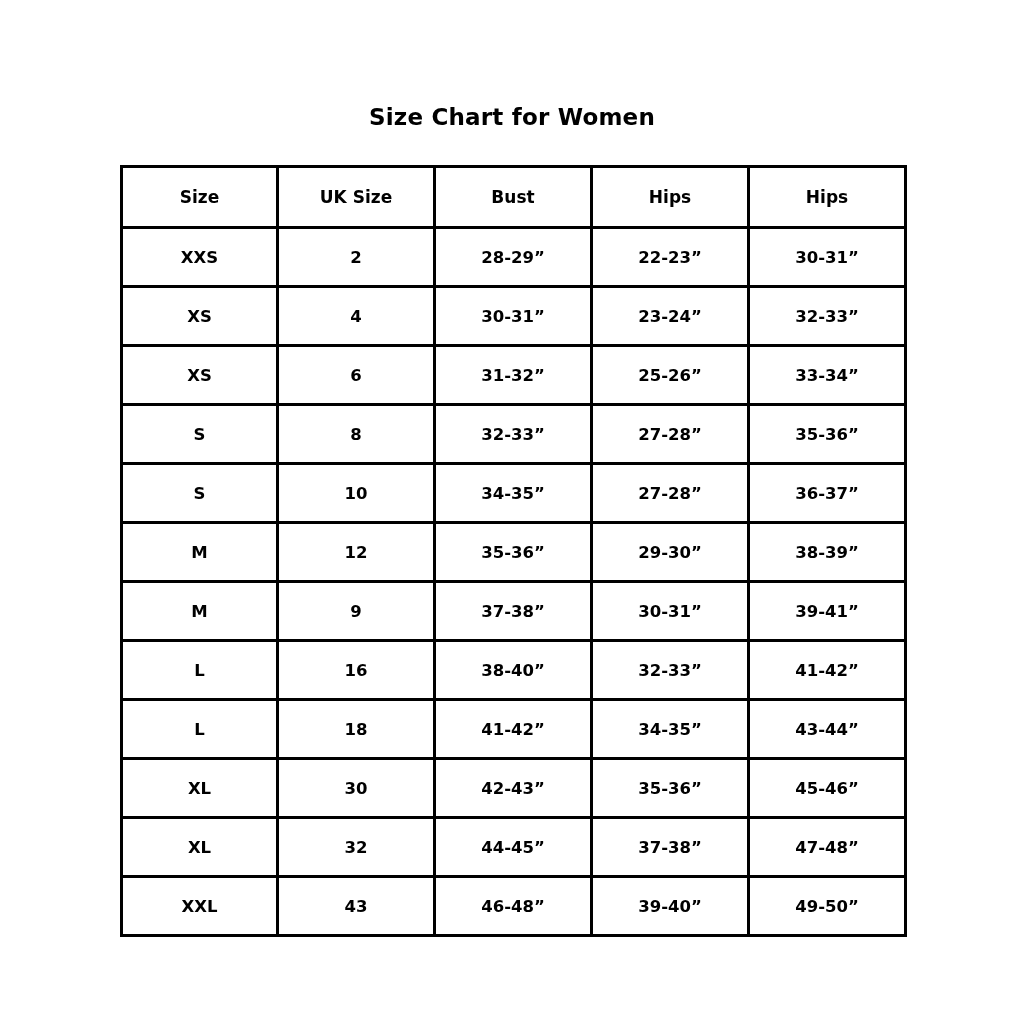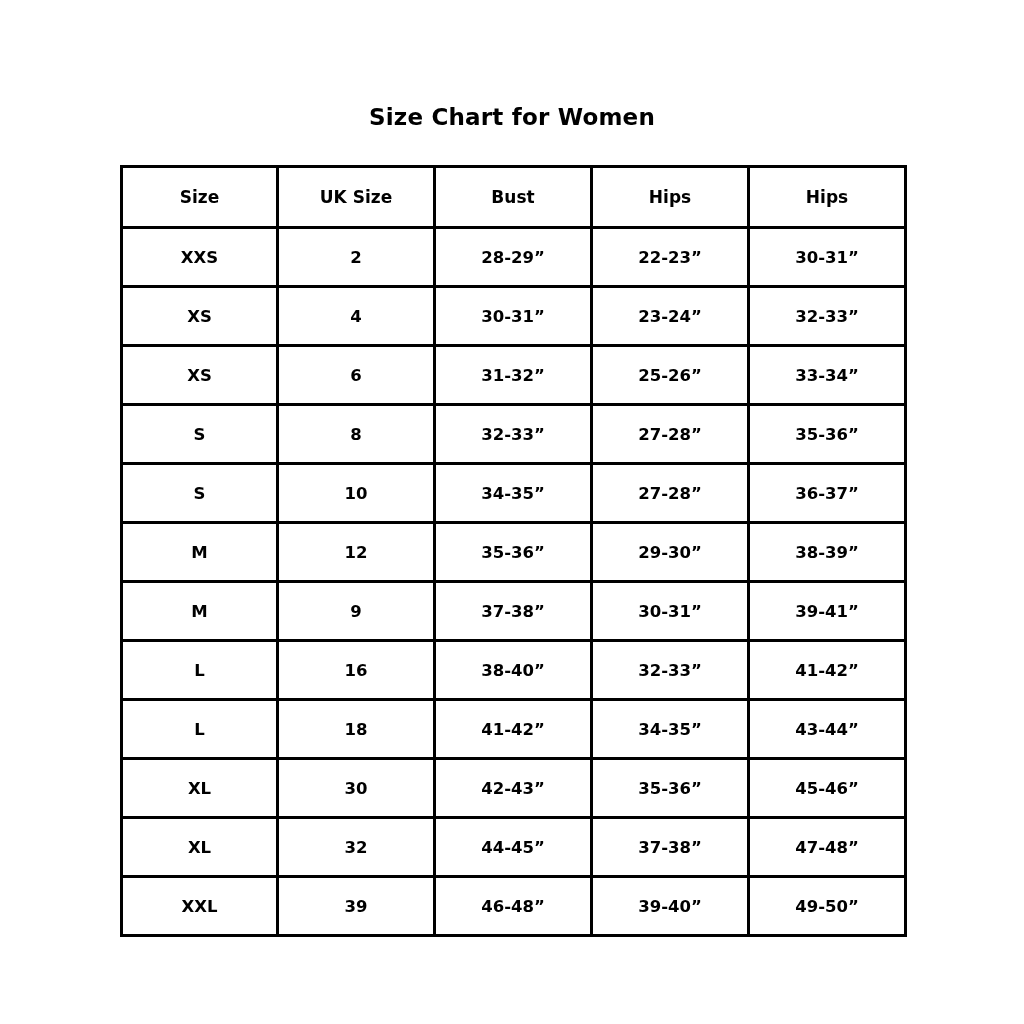--- a/index.html
+++ b/index.html
@@ -160,21 +160,21 @@
         </tr>
         <tr>
           <td class="cell-size">XL</td>
           <td>32</td>
           <td>44-45”</td>
           <td>37-38”</td>
           <td>47-48”</td>
         </tr>
         <tr>
           <td class="cell-size">XXL</td>
-          <td>39</td>
+          <td>43</td>
           <td>46-48”</td>
           <td>39-40”</td>
           <td>49-50”</td>
         </tr>
       </tbody>
     </table>
   </div>
 
 </div>
 

